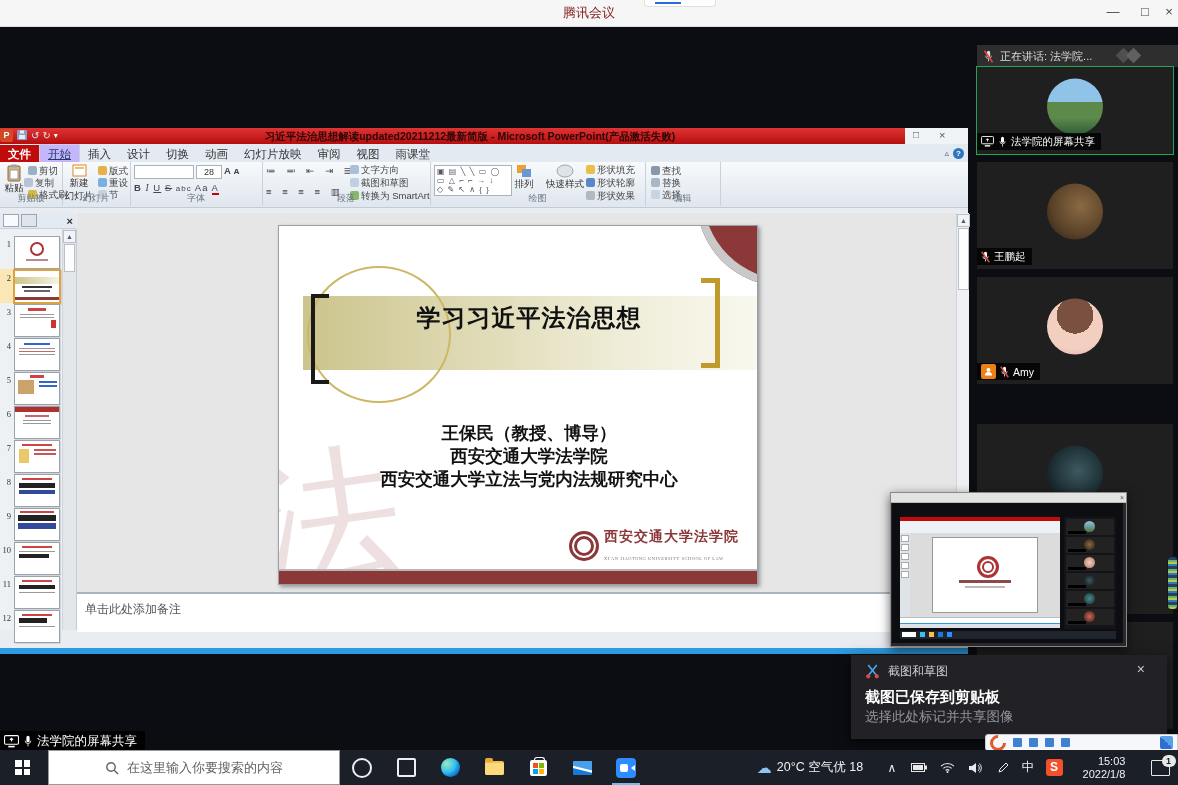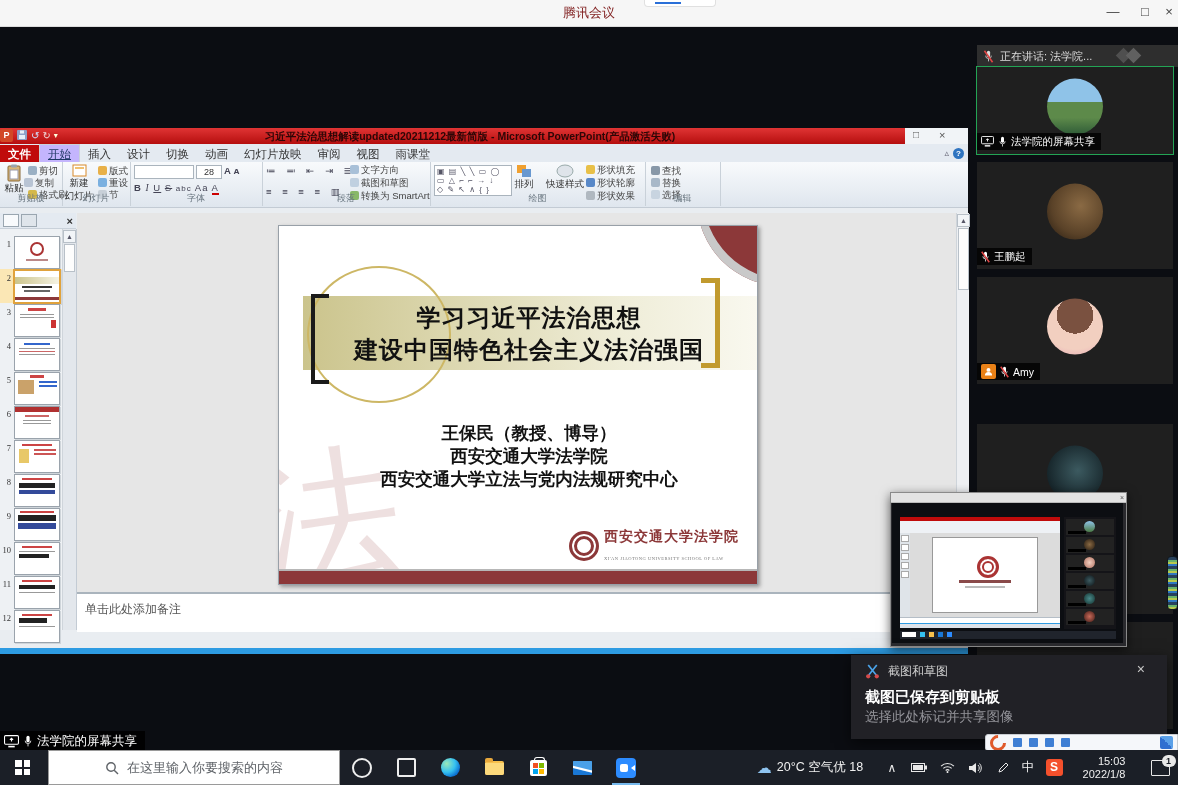--- a/index.html
+++ b/index.html
@@ -404,21 +404,20 @@
     <div class="abs canvas">
       <div class="abs slide">
         <div class="corner"></div>
         <div class="wmark">法</div>
         <div class="band"></div>
         <div class="goldcirc"></div>
         <div class="lbracket"></div>
         <div class="rbracket"></div>
         <div class="stitle">
           <span>学习习近平法治思想</span><br>
-          <span>建设中国特色社会主义法治强国</span>
         </div>
         <div class="ssub">
           <span>王保民（教授、博导）</span><br>
           <span>西安交通大学法学院</span><br>
           <span>西安交通大学立法与党内法规研究中心</span>
         </div>
         <div class="slogo">
           <span class="ring"></span>
           <span class="ltxt"><span class="l1">西安交通大学法学院</span><br><span class="l2">XI'AN JIAOTONG UNIVERSITY SCHOOL OF LAW</span></span>
         </div>

